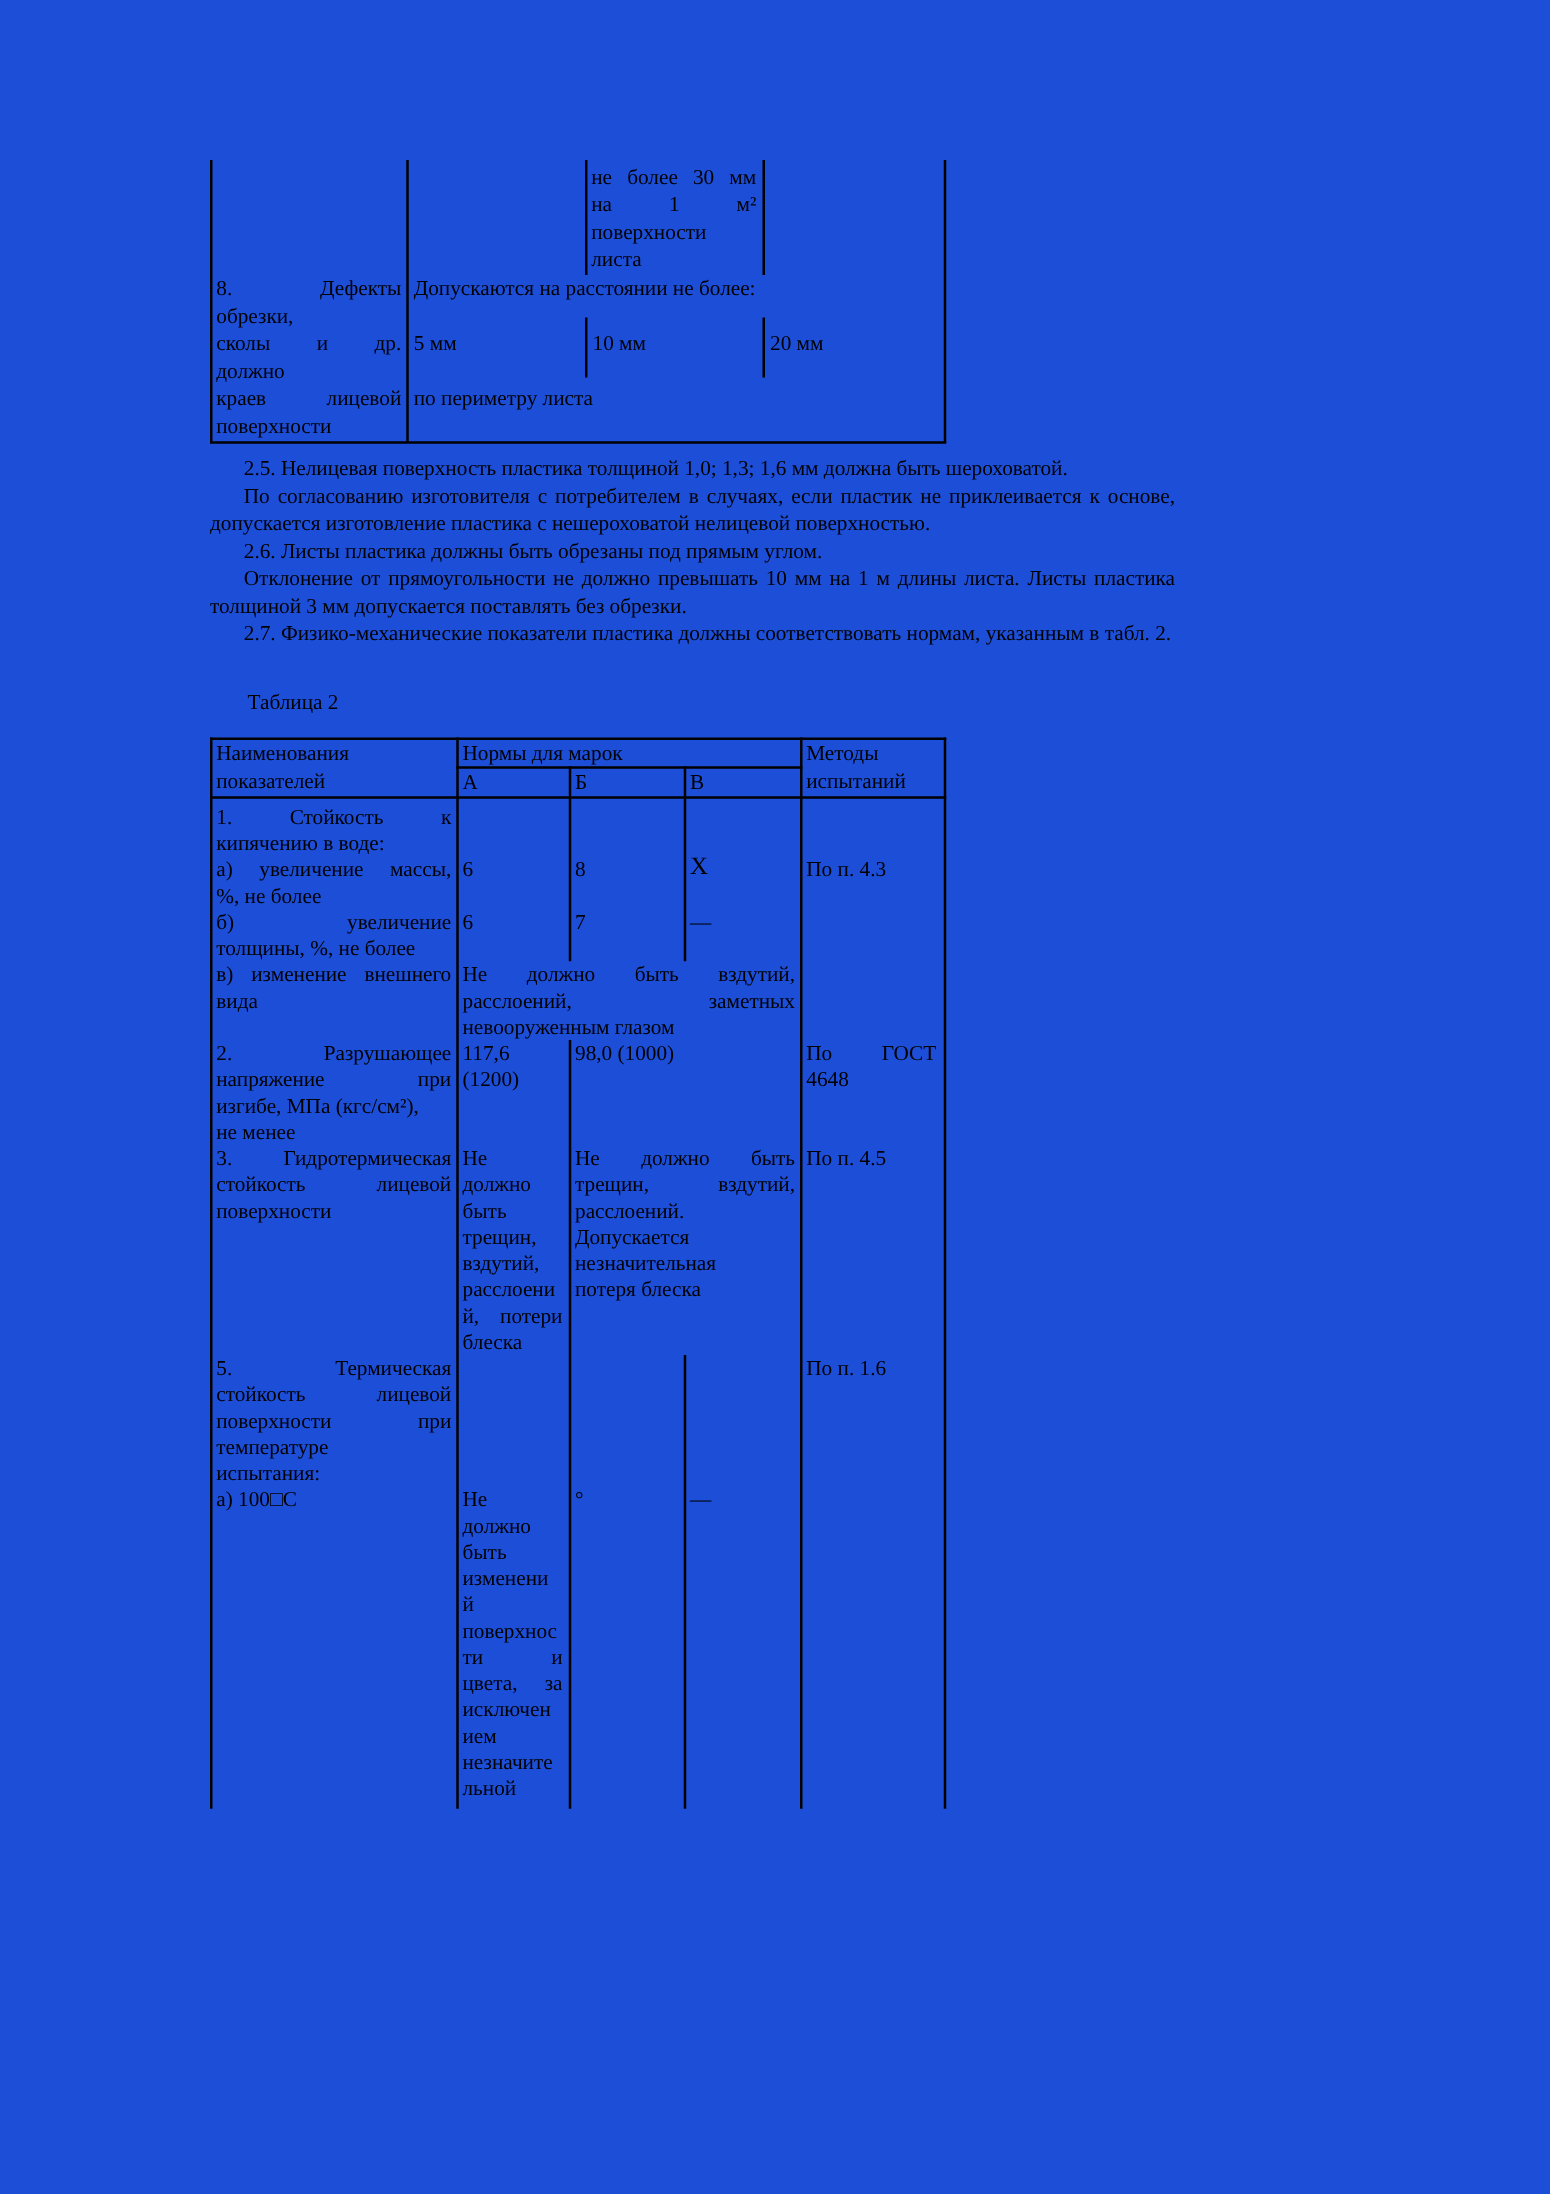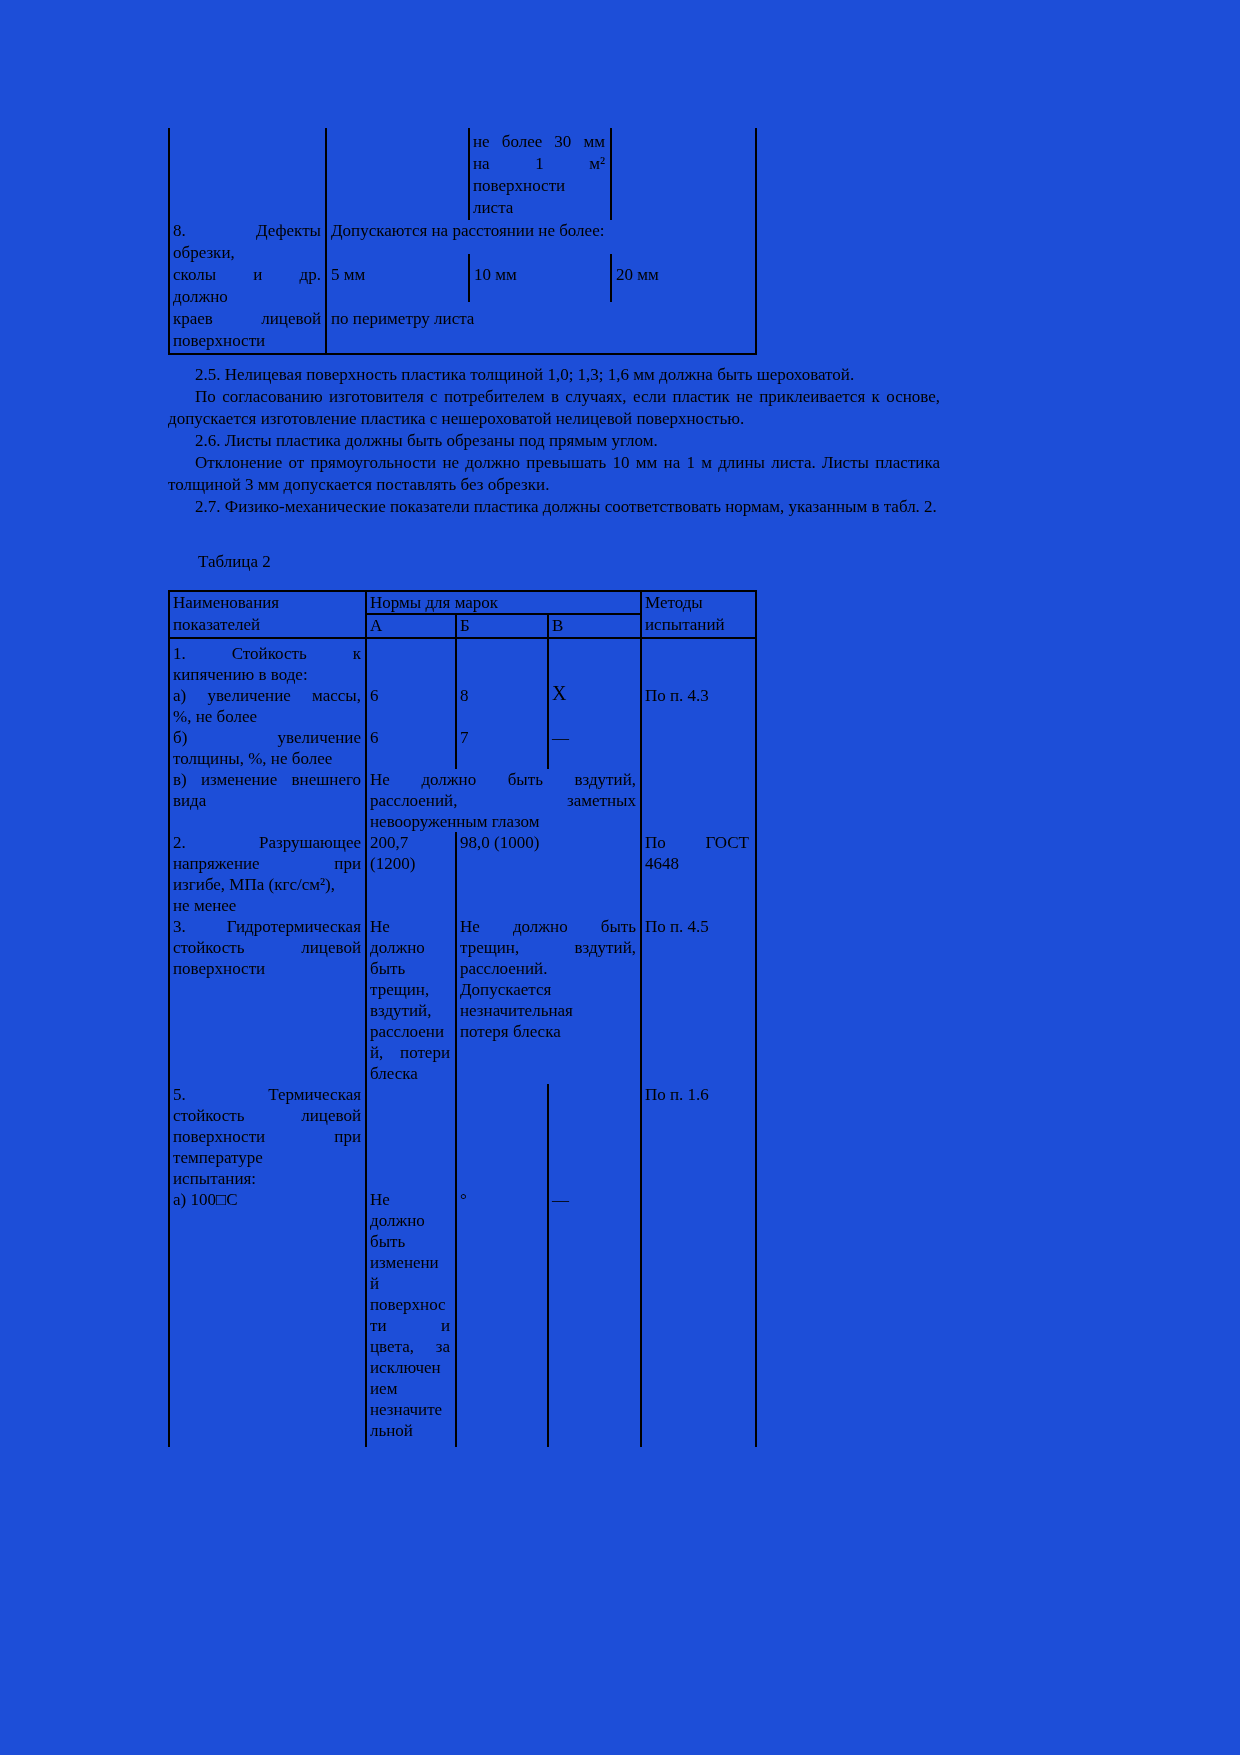--- a/index.html
+++ b/index.html
@@ -112,21 +112,21 @@
       <div>невооруженным глазом</div>
     </div>
 
   <div class="cell lh21" style="left:173px;top:832px;width:188px">
       <div class="j">2. Разрушающее</div>
       <div class="j">напряжение при</div>
       <div>изгибе, МПа (кгс/см²),</div>
       <div>не менее</div>
     </div>
   <div class="cell lh21" style="left:370px;top:832px;width:80px">
-      <div>200,7</div>
+      <div>117,6</div>
       <div>(1200)</div>
     </div>
   <div class="cell lh21" style="left:460px;top:832px">98,0 (1000)</div>
   <div class="cell lh21" style="left:645px;top:832px;width:104px">
       <div class="j">По ГОСТ</div>
       <div>4648</div>
     </div>
 
   <div class="cell lh21" style="left:173px;top:916px;width:188px">
       <div class="j">3. Гидротермическая</div>

